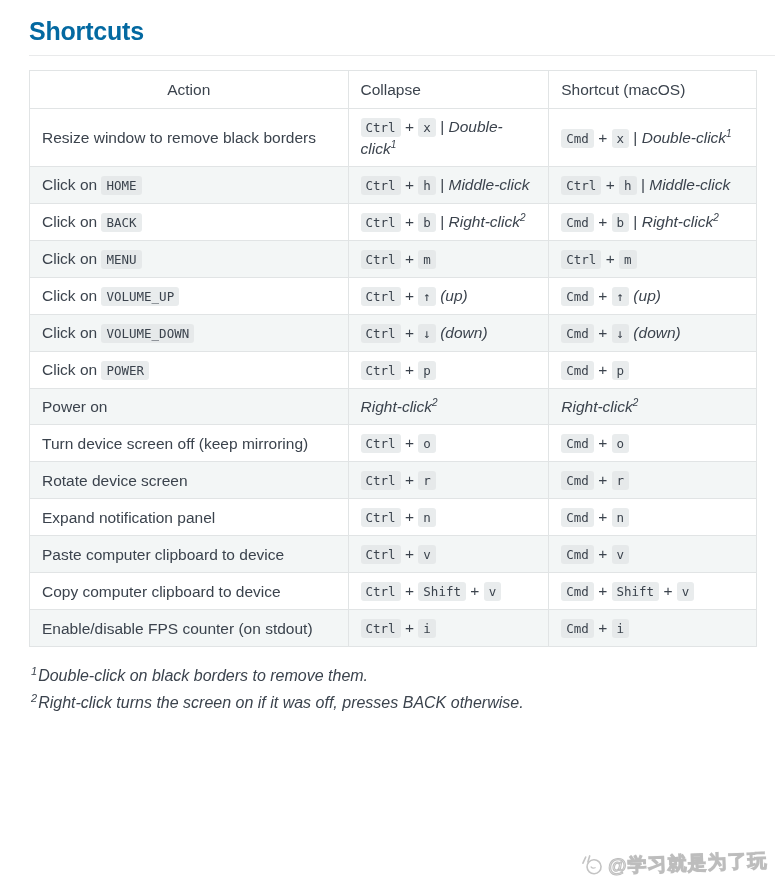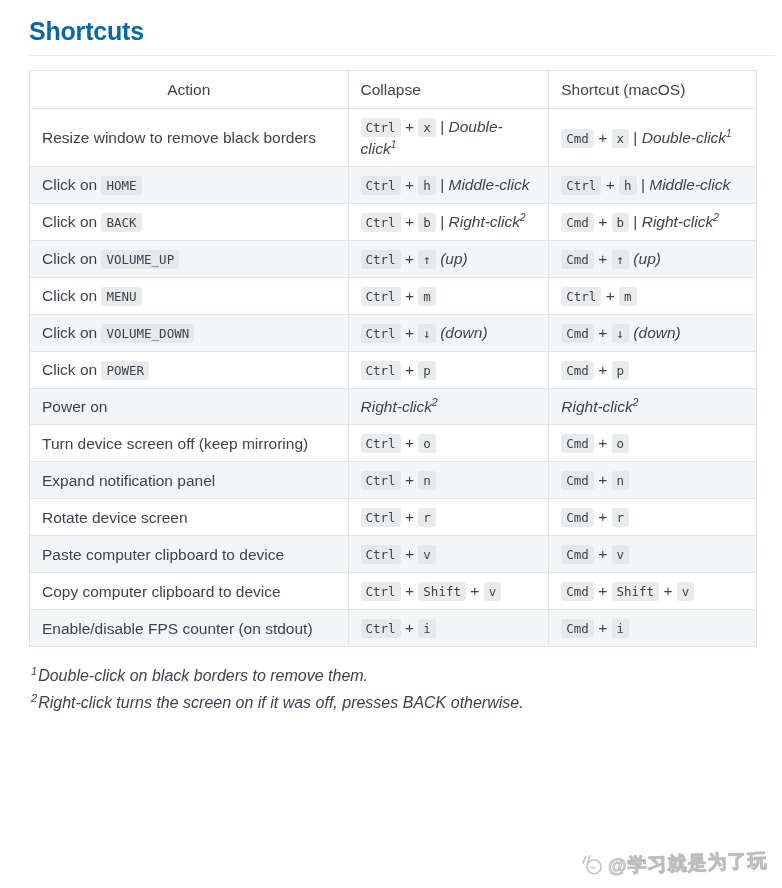--- a/index.html
+++ b/index.html
@@ -97,28 +97,28 @@
           <td>Click on <code class="key">HOME</code></td>
           <td><code class="key">Ctrl</code> + <code class="key">h</code> | <em>Middle-click</em></td>
           <td><code class="key">Ctrl</code> + <code class="key">h</code> | <em>Middle-click</em></td>
         </tr>
         <tr>
           <td>Click on <code class="key">BACK</code></td>
           <td><code class="key">Ctrl</code> + <code class="key">b</code> | <em>Right-click<sup>2</sup></em></td>
           <td><code class="key">Cmd</code> + <code class="key">b</code> | <em>Right-click<sup>2</sup></em></td>
         </tr>
         <tr>
+          <td>Click on <code class="key">MENU</code></td>
+          <td><code class="key">Ctrl</code> + <code class="key">m</code></td>
+          <td><code class="key">Ctrl</code> + <code class="key">m</code></td>
+        </tr>
+        <tr>
           <td>Click on <code class="key">VOLUME_UP</code></td>
           <td><code class="key">Ctrl</code> + <code class="key">↑</code> <em>(up)</em></td>
           <td><code class="key">Cmd</code> + <code class="key">↑</code> <em>(up)</em></td>
-        </tr>
-        <tr>
-          <td>Click on <code class="key">MENU</code></td>
-          <td><code class="key">Ctrl</code> + <code class="key">m</code></td>
-          <td><code class="key">Ctrl</code> + <code class="key">m</code></td>
         </tr>
         <tr>
           <td>Click on <code class="key">VOLUME_DOWN</code></td>
           <td><code class="key">Ctrl</code> + <code class="key">↓</code> <em>(down)</em></td>
           <td><code class="key">Cmd</code> + <code class="key">↓</code> <em>(down)</em></td>
         </tr>
         <tr>
           <td>Click on <code class="key">POWER</code></td>
           <td><code class="key">Ctrl</code> + <code class="key">p</code></td>
           <td><code class="key">Cmd</code> + <code class="key">p</code></td>
@@ -127,28 +127,28 @@
           <td>Power on</td>
           <td><em>Right-click<sup>2</sup></em></td>
           <td><em>Right-click<sup>2</sup></em></td>
         </tr>
         <tr>
           <td>Turn device screen off (keep mirroring)</td>
           <td><code class="key">Ctrl</code> + <code class="key">o</code></td>
           <td><code class="key">Cmd</code> + <code class="key">o</code></td>
         </tr>
         <tr>
+          <td>Rotate device screen</td>
+          <td><code class="key">Ctrl</code> + <code class="key">r</code></td>
+          <td><code class="key">Cmd</code> + <code class="key">r</code></td>
+        </tr>
+        <tr>
           <td>Expand notification panel</td>
           <td><code class="key">Ctrl</code> + <code class="key">n</code></td>
           <td><code class="key">Cmd</code> + <code class="key">n</code></td>
-        </tr>
-        <tr>
-          <td>Rotate device screen</td>
-          <td><code class="key">Ctrl</code> + <code class="key">r</code></td>
-          <td><code class="key">Cmd</code> + <code class="key">r</code></td>
         </tr>
         <tr>
           <td>Paste computer clipboard to device</td>
           <td><code class="key">Ctrl</code> + <code class="key">v</code></td>
           <td><code class="key">Cmd</code> + <code class="key">v</code></td>
         </tr>
         <tr>
           <td>Copy computer clipboard to device</td>
           <td><code class="key">Ctrl</code> + <code class="key">Shift</code> + <code class="key">v</code></td>
           <td><code class="key">Cmd</code> + <code class="key">Shift</code> + <code class="key">v</code></td>

